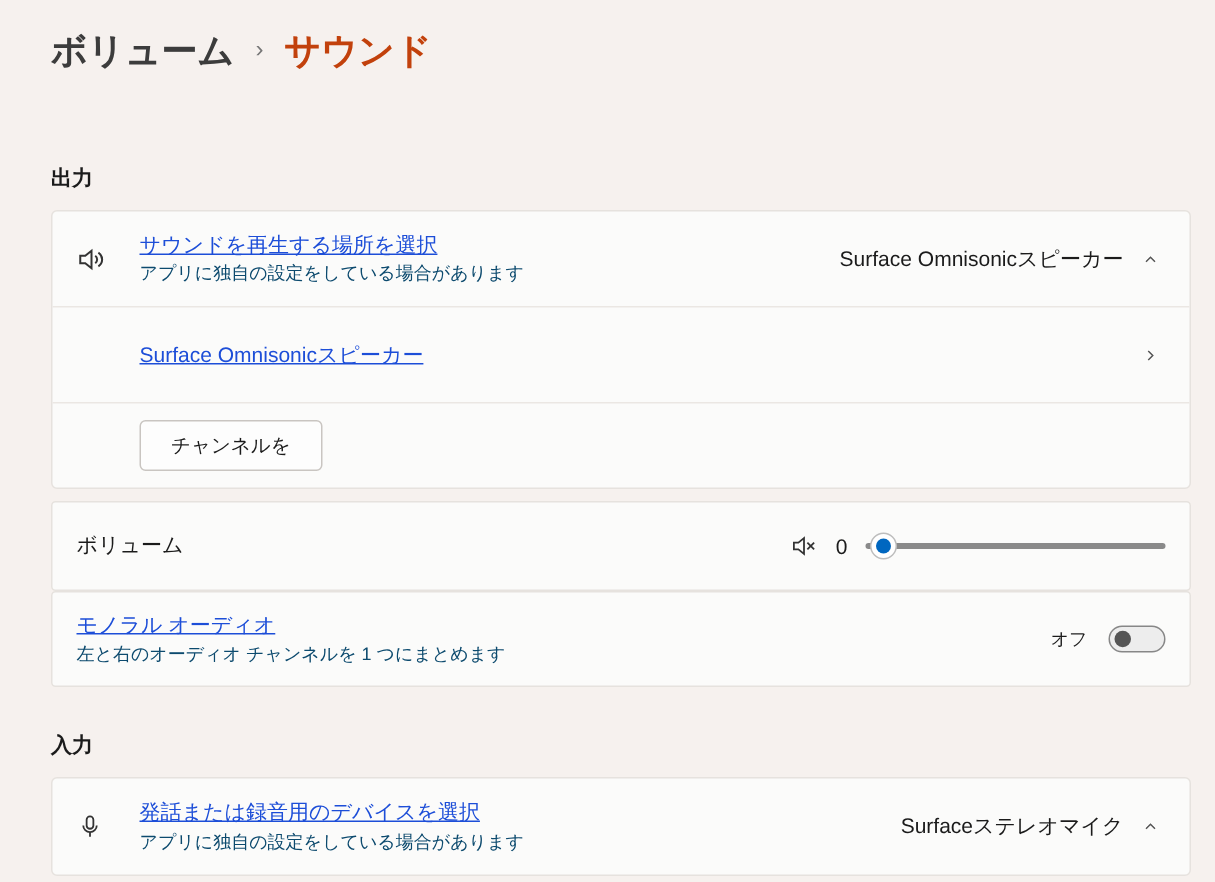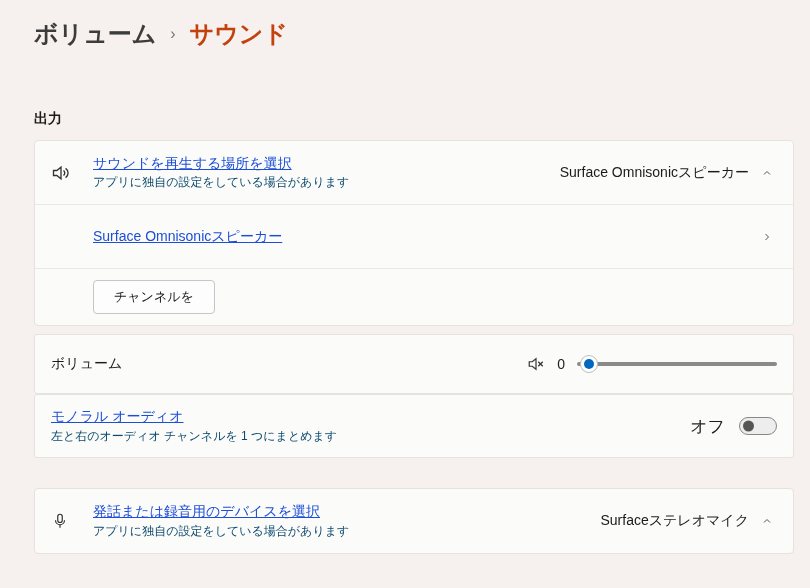--- a/index.html
+++ b/index.html
@@ -93,21 +93,21 @@
   }
   .toggle {
     width: 38px; height: 18px; border-radius: 10px;
     border: 1px solid #878787; background: #ededed;
     position: relative; display: inline-block;
   }
   .toggle-knob {
     position: absolute; left: 3px; top: 50%; transform: translateY(-50%);
     width: 11px; height: 11px; border-radius: 50%; background: #555;
   }
-  .toggle-label { font-size: 17px; margin-right: 6px; }
+  .toggle-label { font-size: 12px; margin-right: 6px; }
   .mono-card { min-height: 64px; align-items: center; }
   .section-gap { height: 30px; }
   svg { display: block; }
 </style>
 </head>
 <body>
 
 <div class="page">
 
   <div class="breadcrumb">
@@ -191,20 +191,21 @@
     <div class="right-col">
       <span class="toggle-label">オフ</span>
       <span class="toggle">
         <span class="toggle-knob"></span>
       </span>
     </div>
   </div>
 
   <div class="section-gap"></div>
 
+  <div class="section-title">入力</div>
 
   <div class="card-group">
     <div class="row">
       <div class="icon-col">
         <svg width="18" height="18" viewBox="0 0 24 24" fill="none" stroke="currentColor" stroke-width="1.6">
           <rect x="9" y="3" width="6" height="11" rx="3"></rect>
           <path d="M6 11a6 6 0 0 0 12 0"></path>
           <line x1="12" y1="17" x2="12" y2="21"></line>
         </svg>
       </div>

